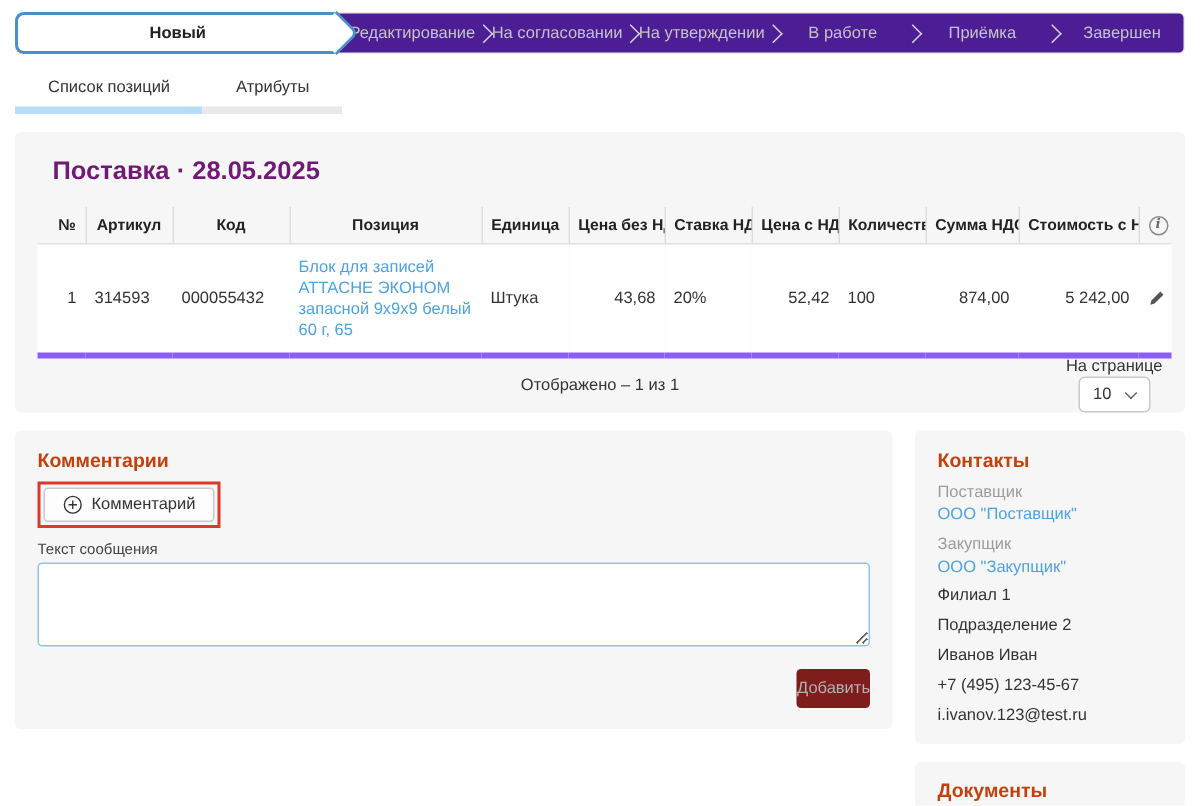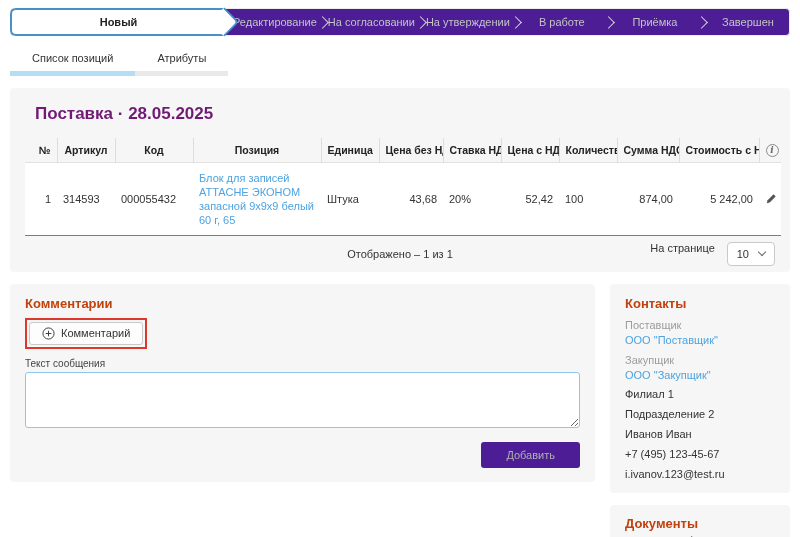--- a/index.html
+++ b/index.html
@@ -29,29 +29,29 @@
 
   
   .card { background:#f6f6f6; border-radius:4px; }
   .table-card { margin:12px 10px 0; padding:16px 15px 0; }
   .section-title { font-size:17px; font-weight:bold; color:#701a75; padding-left:10px; }
   table { width:100%; border-collapse:collapse; table-layout:fixed; margin-top:14px; }
   th { font-size:10.5px; font-weight:bold; color:#222; text-align:center;
     padding:5px 6px; border-left:1px solid #ddd; white-space:nowrap; overflow:hidden; }
   th:first-child { border-left:none; }
   td { font-size:11px; padding:8px 6px; vertical-align:middle; background:#fff;
-    border-top:1px solid #e2e2e2; border-bottom:1px solid #8b5cf6; }
+    border-top:1px solid #e2e2e2; border-bottom:4px solid #8b5cf6; }
   .r { text-align:right; }
   .pos-link { color:#4da3e0; line-height:14px; cursor:pointer; display:block; }
   .info-circle { display:inline-flex; width:13px; height:13px; border:1px solid #8a8a8a;
     border-radius:50%; font-size:9px; color:#6a6a6a; align-items:center; justify-content:center;
     font-family:"DejaVu Serif",serif; font-style:italic; }
   .pager { display:flex; align-items:center; height:36px; position:relative; }
   .pager-center { position:absolute; left:0; right:0; text-align:center; font-size:11px; color:#333; }
-  .pager-right { margin-left:auto; display:flex; align-items:flex-start; gap:12px; z-index:1; }
+  .pager-right { margin-left:auto; display:flex; align-items:center; gap:1px; z-index:1;flex-direction:column; }
   .pager-label { font-size:11px; color:#333; }
   .select { display:flex; align-items:center; gap:10px; background:#fff; border:1px solid #c9c9c9;
     border-radius:4px; padding:3px 9px; font-size:11px; color:#333; height:24px; cursor:pointer; }
   .caret { width:6px; height:6px; border-right:1.5px solid #666; border-bottom:1.5px solid #666;
     transform:rotate(45deg); margin-top:-3px; }
 
   
   .bottom { display:flex; align-items:flex-start; gap:15px; margin:12px 10px 0; }
   .comments-card { flex:0 0 585px; padding:12px 15px 14px; }
   .side { flex:1; }
@@ -61,22 +61,22 @@
   .btn { display:inline-flex; align-items:center; gap:6px; background:#fdfdfd;
     border:1px solid #c9c9c9; border-radius:3px; padding:4px 12px; font-size:11px;
     color:#333; cursor:pointer; }
 
   .msg-label { font-size:10px; color:#444; margin:9px 0 3px; }
   textarea { width:100%; height:56px; border:1px solid #8cc6ee; border-radius:3px;
     resize:both; font-family:inherit; font-size:11px; padding:4px 6px; outline:none;
     background:#fff; color:#333; }
   .counter { text-align:right; font-size:9px; color:#777; margin-top:1px; }
   .submit-row { text-align:right; margin-top:10px; }
-  .btn-disabled { background:#4c1d95; border:none; border-radius:3px; color:#b1b1b1;
-    font-size:11px; padding:7px 25px; cursor:default; }
+  .btn-disabled { background:#7f1d1d; border:none; border-radius:3px; color:#b1b1b1;
+    font-size:11px; padding:7px 0; cursor:default; }
 
   .contacts-card { padding:12px 15px 12px; }
   .c-label { font-size:11px; color:#9c9c9c; margin-top:8px; }
   .c-link { font-size:11px; color:#4da3e0; margin-top:3px; cursor:pointer; }
   .c-line { font-size:11px; color:#333; line-height:14px; margin-top:6px; }
 
   .docs-card { margin-top:12px; padding:11px 15px 12px; }
   .attach-label { font-size:10px; font-weight:bold; color:#222; margin-top:5px; }
 
   .icon-svg { display:inline-block; vertical-align:middle; }

